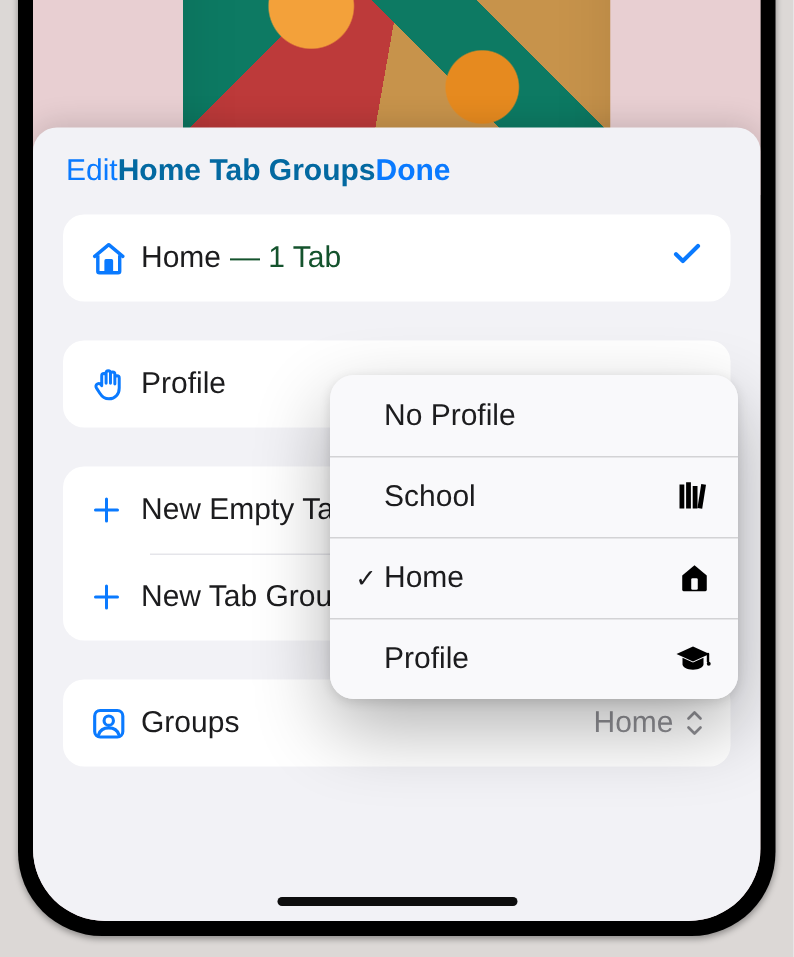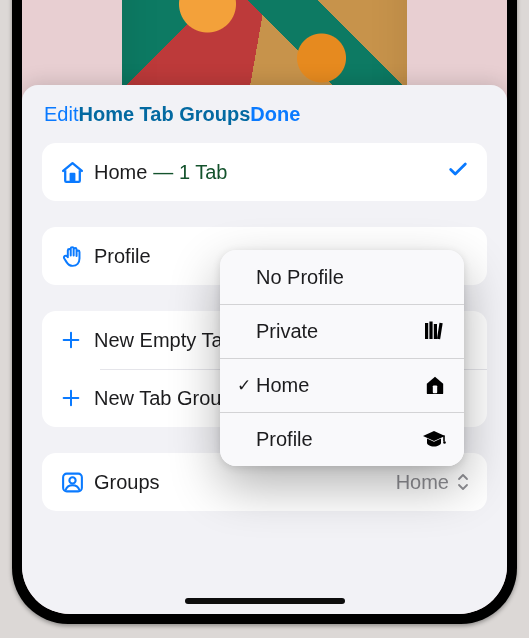--- a/index.html
+++ b/index.html
@@ -157,21 +157,21 @@
     line-height: 6px;
     font-size: 10px;
     color: #8e8e93;
   }
 
   
   .popover {
     position: absolute;
     top: 500px;
     left: 198px;
-    width: 244px;
+    width: 272px;
     background: #f6f6f8;
     border-radius: 16px;
     box-shadow: 0 20px 50px rgba(0,0,0,.30), 0 2px 8px rgba(0,0,0,.12);
     overflow: hidden;
     z-index: 30;
   }
   .menu-item {
     display: flex;
     align-items: center;
     min-height: 54px;
@@ -317,21 +317,21 @@
     </div>
 
     <div class="popover">
       <div class="menu-item">
         <span class="menu-check"></span>
         <span class="menu-label">No Profile</span>
         <span class="menu-icon"></span>
       </div>
       <div class="menu-item">
         <span class="menu-check"></span>
-        <span class="menu-label">Private</span>
+        <span class="menu-label">School</span>
         <span class="menu-icon">
           <svg width="22" height="20" viewBox="0 0 22 20">
             <rect x="1" y="2" width="3.2" height="16" fill="#000"></rect>
             <rect x="5.4" y="0.5" width="3.2" height="17.5" fill="#000"></rect>
             <rect x="9.8" y="3" width="3.2" height="15" fill="#000"></rect>
             <rect x="14.2" y="1.8" width="3.2" height="16.2" fill="#000" transform="rotate(9 15.8 10)"></rect>
           </svg>
         </span>
       </div>
       <div class="menu-item">

